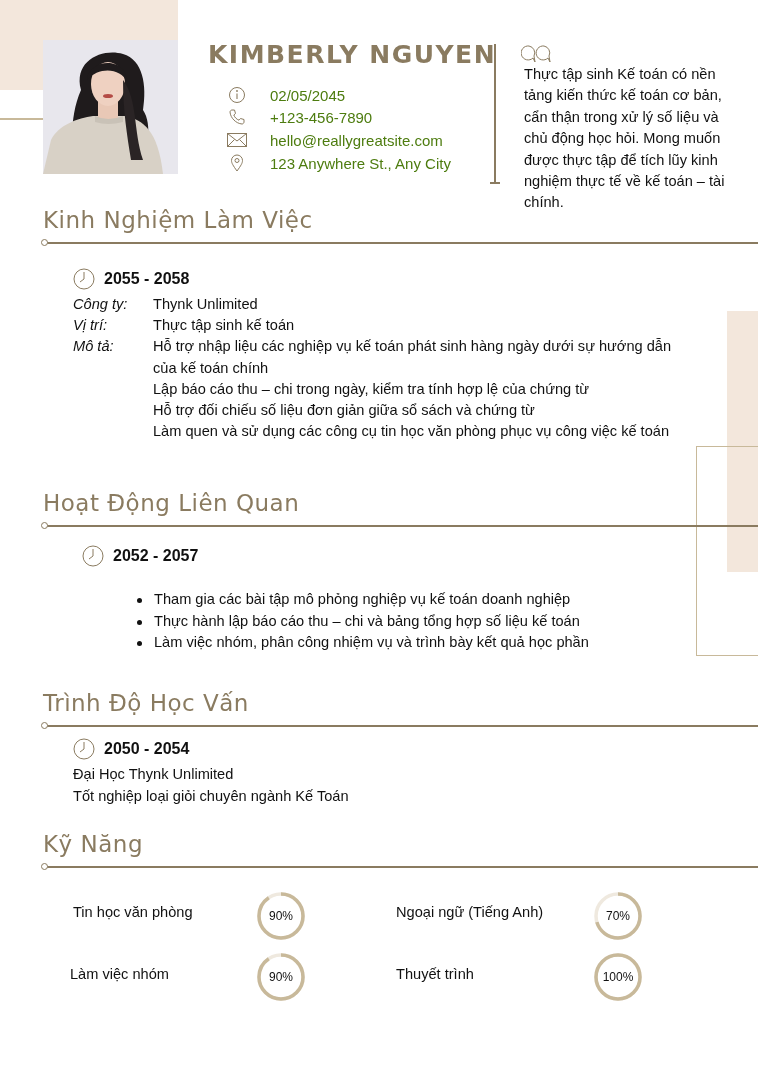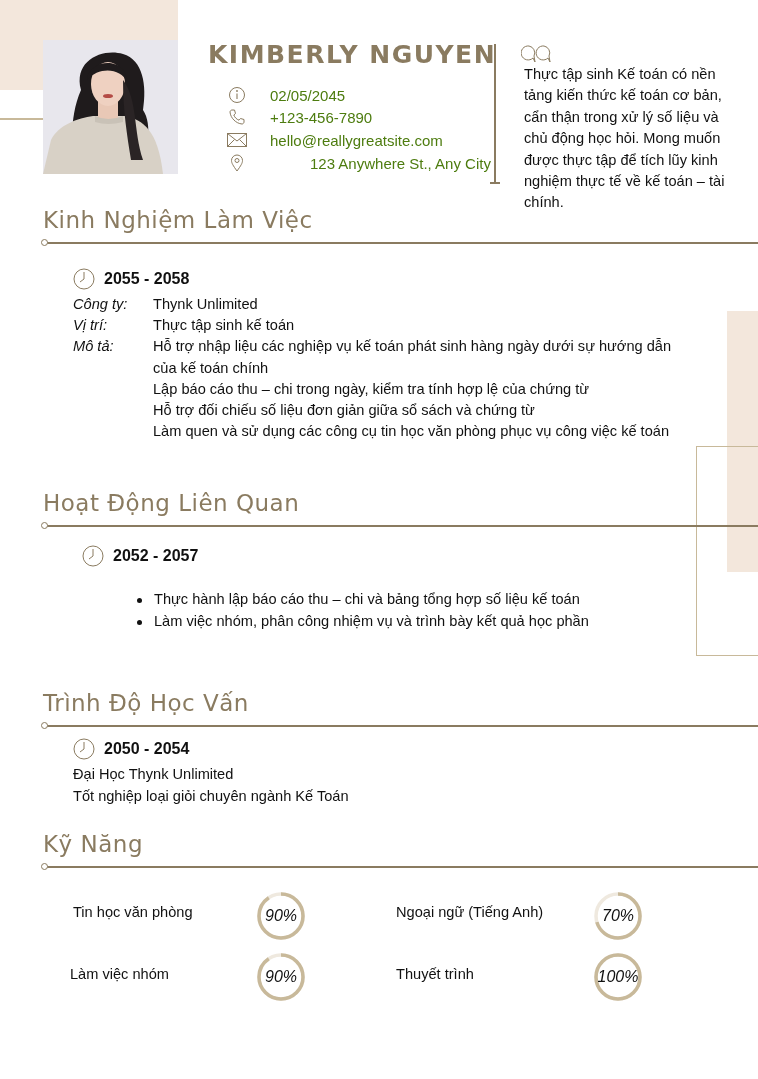--- a/index.html
+++ b/index.html
@@ -45,21 +45,21 @@
 
   .bullets { left: 134px; top: 589px; font-size: 14.6px; line-height: 21.6px; list-style: none; }
   .bullets li { position: relative; padding-left: 20px; }
   .bullets li::before { content: ""; position: absolute; left: 3px; top: 9px; width: 5px; height: 5px; border-radius: 50%; background: #111; }
 
   .edu-line { left: 73px; font-size: 14.6px; }
 
   .skill-lbl { font-size: 14.6px; color: #111; }
   .ring { width: 50px; height: 50px; position: absolute; }
   .ring svg { position: absolute; left: 0; top: 0; }
-  .ring .pct { position: absolute; left: 0; top: 0; width: 50px; height: 50px; display: flex; align-items: center; justify-content: center; font-style: italic; font-size: 16px; color: #111; }
+  .ring .pct { position: absolute; left: 0; top: 0; width: 50px; height: 50px; display: flex; align-items: center; justify-content: center; font-size: 12px; color: #111; }
 </style>
 </head>
 <body>
 
 <div class="abs beige top-beige"></div>
 <div class="abs left-tick"></div>
 <div class="abs beige right-beige"></div>
 <div class="abs right-box"></div>
 
 <div class="abs photo">
@@ -98,21 +98,21 @@
 </div>
 <div class="abs contact" style="top:129px;">
   <span class="ic">
     <svg width="20" height="14" viewBox="0 0 20 14">
         <rect x="0.5" y="0.5" width="19" height="13" fill="none" stroke="#8a7b60" stroke-width="1"></rect>
         <path d="M0.5 0.5 L10 8 L19.5 0.5 M0.5 13.5 L7.5 6.5 M19.5 13.5 L12.5 6.5" fill="none" stroke="#8a7b60" stroke-width="1"></path>
       </svg>
   </span>
   <span class="txt">hello@reallygreatsite.com</span>
 </div>
-<div class="abs contact" style="top:152px;gap:40px;">
+<div class="abs contact" style="top:152px;">
   <span class="ic">
     <svg width="14" height="18" viewBox="0 0 14 18">
         <path d="M7 17 C3 11.5 1.5 9 1.5 6.5 A5.5 5.5 0 0 1 12.5 6.5 C12.5 9 11 11.5 7 17Z" fill="none" stroke="#8a7b60" stroke-width="1"></path>
         <circle cx="7" cy="6.5" r="2" fill="none" stroke="#8a7b60" stroke-width="1"></circle>
       </svg>
   </span>
   <span class="txt">123 Anywhere St., Any City</span>
 </div>
 
 <div class="abs vline"></div>
@@ -163,20 +163,21 @@
 
 <div class="abs period" style="left:82px; top:545px;">
   <svg class="clock" viewBox="0 0 22 22">
       <circle cx="11" cy="11" r="10" fill="none" stroke="#8a7b60" stroke-width="1"></circle>
       <path d="M11 4 L11 11 L7 14" fill="none" stroke="#8a7b60" stroke-width="1"></path>
     </svg>
   <span class="yrs">2052 - 2057</span>
 </div>
 
 <ul class="abs bullets">
+  <li>Tham gia các bài tập mô phỏng nghiệp vụ kế toán doanh nghiệp</li>
   <li>Thực hành lập báo cáo thu – chi và bảng tổng hợp số liệu kế toán</li>
   <li>Làm việc nhóm, phân công nhiệm vụ và trình bày kết quả học phần</li>
 </ul>
 
 <div class="abs sec-title" style="top:690px;">Trình Độ Học Vấn</div>
 <div class="abs sec-rule" style="top:725px;"></div>
 <div class="abs sec-dot" style="left:41px; top:722px;"></div>
 
 <div class="abs period" style="left:73px; top:738px;">
   <svg class="clock" viewBox="0 0 22 22">

